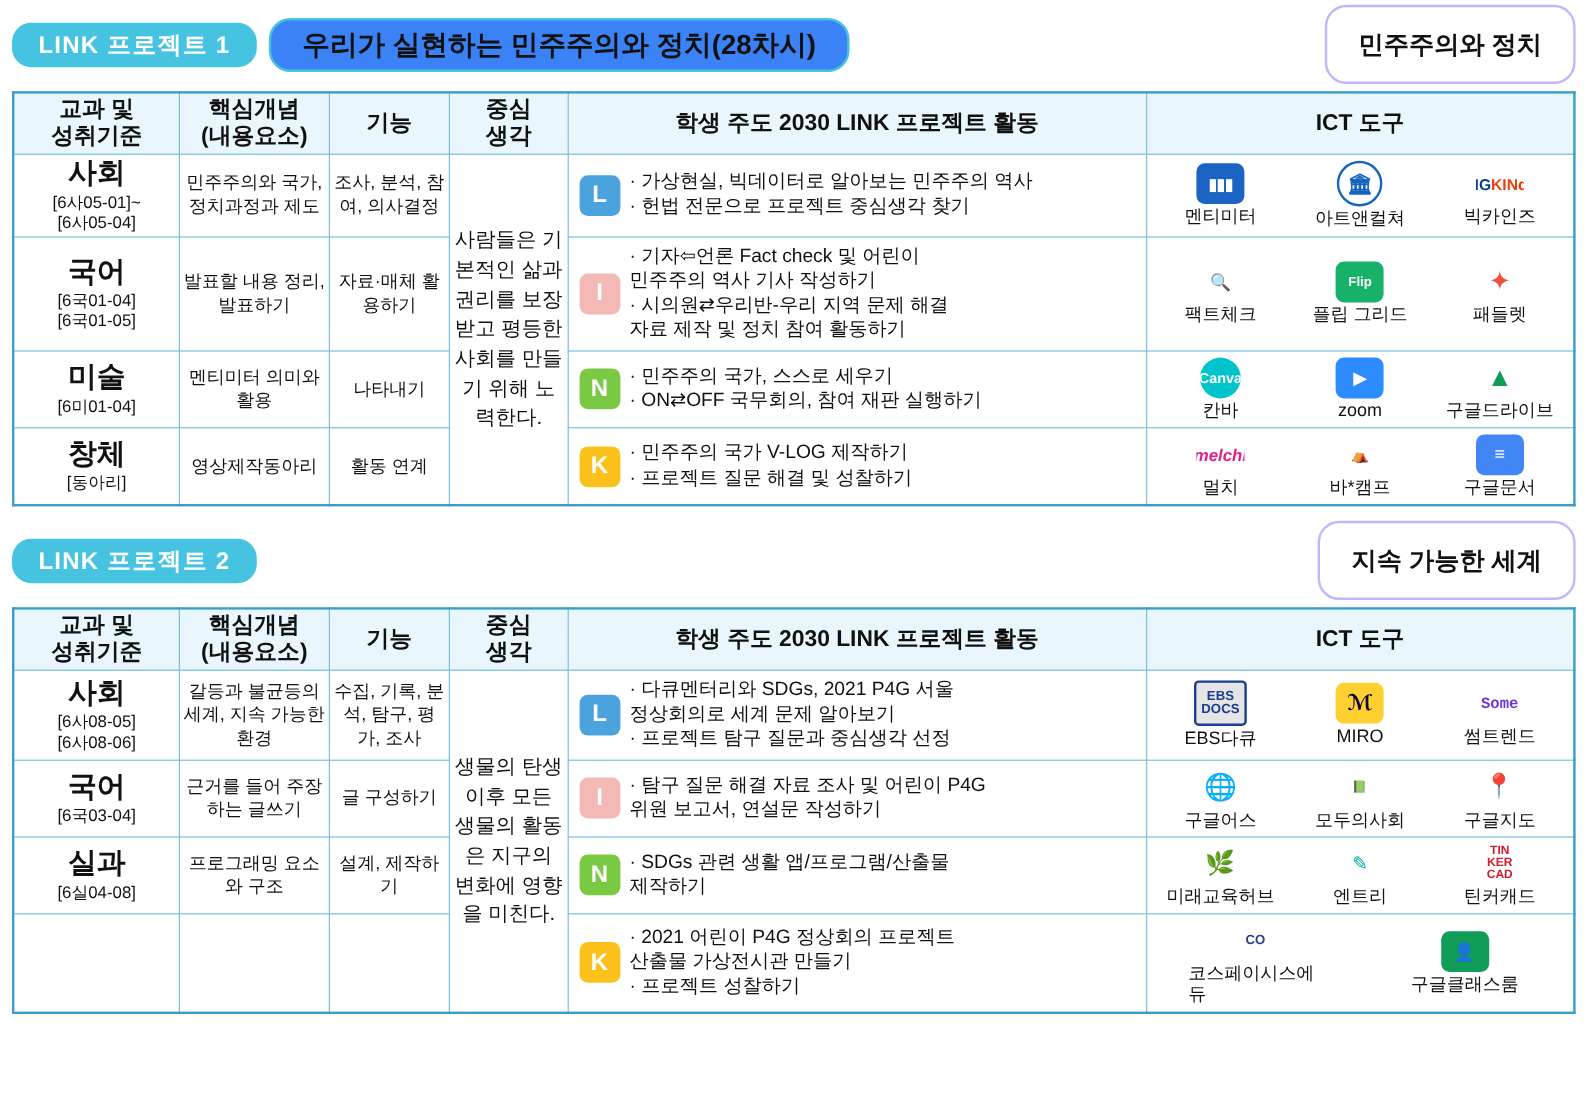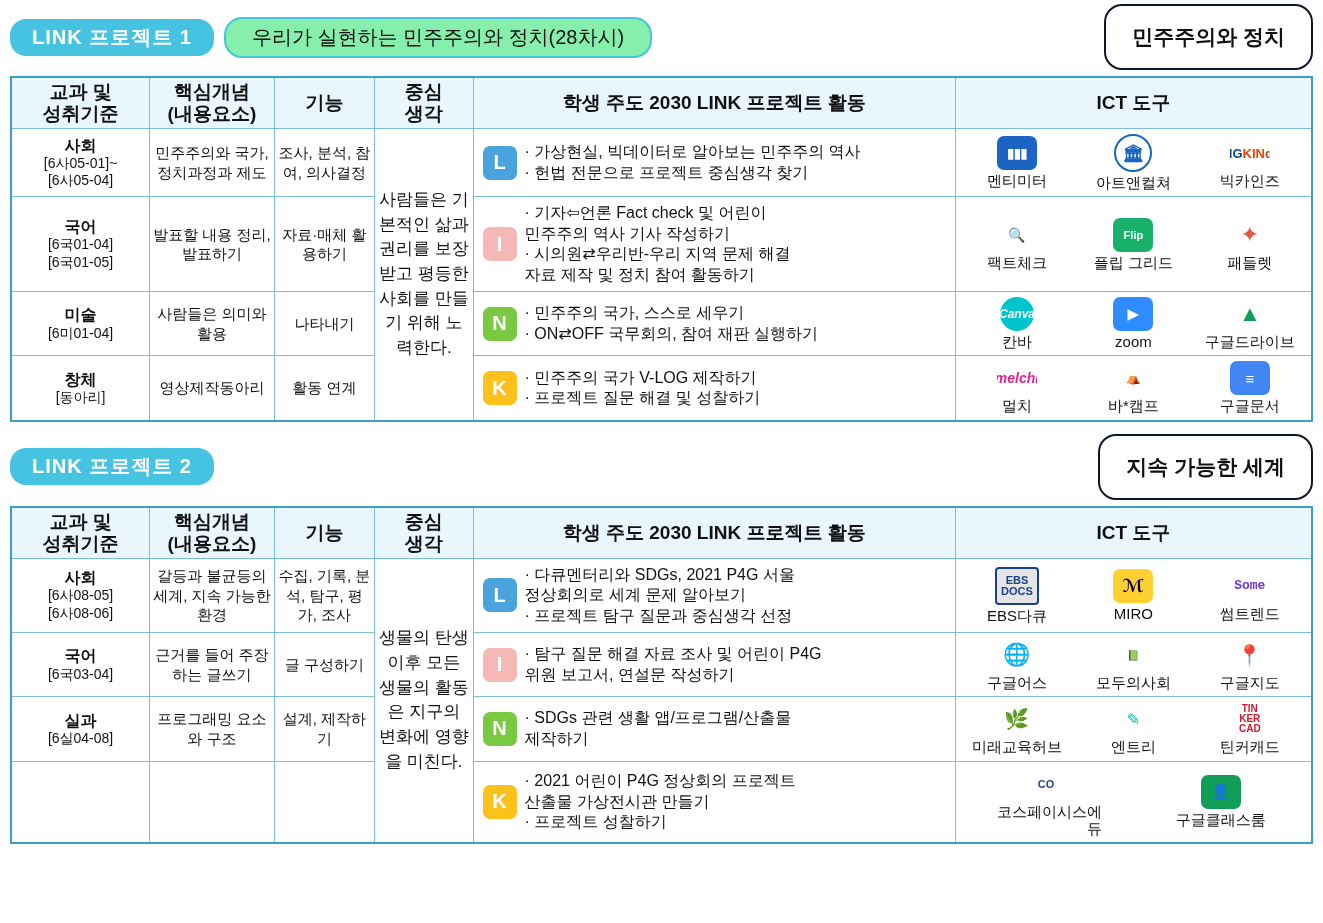--- a/index.html
+++ b/index.html
@@ -13,25 +13,25 @@
   .page{position:relative;width:1323px;height:923px;padding:0;box-sizing:border-box;}
 
   
   .band{display:flex;align-items:center;gap:10px;padding:4px 10px 6px 10px;}
   .pill{
     background:#46c3e0;color:#ffffff;border-radius:16px;
     padding:5px 22px;font-size:20px;font-weight:bold;letter-spacing:1px;
     white-space:nowrap;
   }
   .title-pill{
-    border:2px solid #46c3e0;border-radius:18px;background:#86efac;
-    padding:5px 26px;font-size:20px;font-weight:normal;white-space:nowrap;
+    border:2px solid #46c3e0;border-radius:18px;background:#3b82f6;
+    padding:5px 26px;font-size:23px;font-weight:bold;white-space:nowrap;
   }
   .right-pill{
-    margin-left:auto;border:2px solid #0f172a;border-radius:18px;background:#fff;
+    margin-left:auto;border:2px solid #c4b5fd;border-radius:18px;background:#fff;
     padding:17px 26px;font-size:21px;font-weight:bold;white-space:nowrap;
   }
 
   
   table.grid{
     border-collapse:collapse;width:1303px;margin:0 10px;
     table-layout:fixed;
   }
   table.grid th, table.grid td{
     border:1px solid #7bbfe0;
@@ -43,21 +43,21 @@
     background:#eaf6fd;font-size:19px;font-weight:bold;line-height:1.15;
     height:46px;
   }
   .c-subject{width:138px;}
   .c-concept{width:124px;}
   .c-func{width:100px;}
   .c-idea{width:98px;}
   .c-act{width:480px;}
   .c-ict{width:355px;}
 
-  .subject-name{font-size:16px;font-weight:bold;line-height:1.2;}
+  .subject-name{font-size:24px;font-weight:bold;line-height:1.2;}
   .subject-code{font-size:14px;line-height:1.25;}
   .cell-text{font-size:15px;line-height:1.3;}
   .idea-cell{font-size:17px;line-height:1.45;font-weight:normal;}
 
   
   .act-cell{padding:0;}
   .act-inner{display:flex;align-items:center;gap:8px;padding:4px 6px;}
   .badge{
     width:34px;height:34px;border-radius:7px;flex:0 0 34px;
     color:#fff;font-size:20px;font-weight:bold;
@@ -67,34 +67,34 @@
   .badge.I{background:#f4b9b4;color:#fff;}
   .badge.N{background:#7ac943;}
   .badge.K{background:#fcc21b;}
   .act-lines{text-align:left;font-size:16px;line-height:1.28;}
   .act-lines div{white-space:nowrap;}
 
   
   .ict-cell{padding:0;}
   .ict-inner{display:flex;align-items:center;justify-content:space-around;gap:4px;padding:3px 2px;}
   .tool{width:112px;display:flex;flex-direction:column;align-items:center;gap:2px;}
-  .tool-label{font-size:15px;line-height:1.15;text-align:right;}
+  .tool-label{font-size:15px;line-height:1.15;text-align:left;}
   .ico{
     width:40px;height:34px;display:flex;align-items:center;justify-content:center;
     font-size:14px;font-weight:bold;border-radius:6px;overflow:hidden;
   }
   .ico.sq{border-radius:7px;}
   .ico-menti{background:#1c64c4;color:#fff;letter-spacing:-1px;}
   .ico-artculture{background:#fff;color:#1565c0;border:2px solid #1565c0;border-radius:50%;width:34px;font-size:17px;}
   .ico-bigkinds{color:#0b3d91;font-size:13px;}
   .ico-bigkinds b{color:#e8410a;}
   .ico-fact{background:#fff;}
   .ico-flip{background:#17b169;color:#fff;font-size:11px;border-radius:6px;}
   .ico-padlet{color:#e8543f;font-size:22px;}
-  .ico-canva{background:#00c4cc;color:#fff;border-radius:50%;width:34px;font-size:12px;font-style:italic;}
+  .ico-canva{background:#00c4cc;color:#fff;border-radius:50%;width:34px;font-size:12px;}
   .ico-zoom{background:#2d8cff;color:#fff;border-radius:9px;font-size:15px;}
   .ico-gdrive{color:#0f9d58;font-size:22px;}
   .ico-melchi{color:#e0218a;font-size:14px;font-style:italic;}
   .ico-barcamp{background:#fff;font-size:12px;}
   .ico-gdocs{background:#4285f4;color:#fff;border-radius:4px;font-size:15px;}
   .ico-ebs{background:#e5e5e5;color:#1a3f8f;font-size:11px;line-height:1;border:2px solid #1a3f8f;border-radius:4px;}
   .ico-miro{background:#ffd02f;color:#050038;font-size:18px;}
   .ico-some{color:#6a39d7;font-size:13px;font-family:Liberation Mono, monospace;}
   .ico-earth{color:#1b7fd4;font-size:22px;}
   .ico-mudeung{background:#fff;font-size:10px;}
@@ -220,21 +220,21 @@
             </div>
           </div>
         </td>
       </tr>
 
       <tr>
         <td>
           <div class="subject-name">미술</div>
           <div class="subject-code">[6미01-04]</div>
         </td>
-        <td class="cell-text">사람들은 의미와 활용</td>
+        <td class="cell-text">멘티미터 의미와 활용</td>
         <td class="cell-text">나타내기</td>
         <td class="act-cell">
           <div class="act-inner">
             <div class="badge N">N</div>
             <div class="act-lines">
               <div>· 민주주의 국가, 스스로 세우기</div>
               <div>· ON⇄OFF 국무회의, 참여 재판 실행하기</div>
             </div>
           </div>
         </td>

